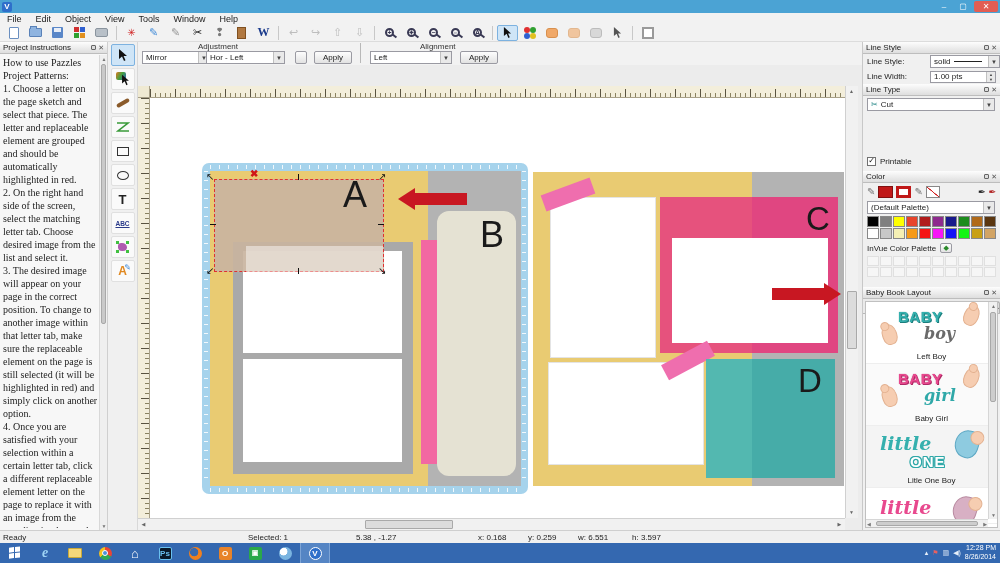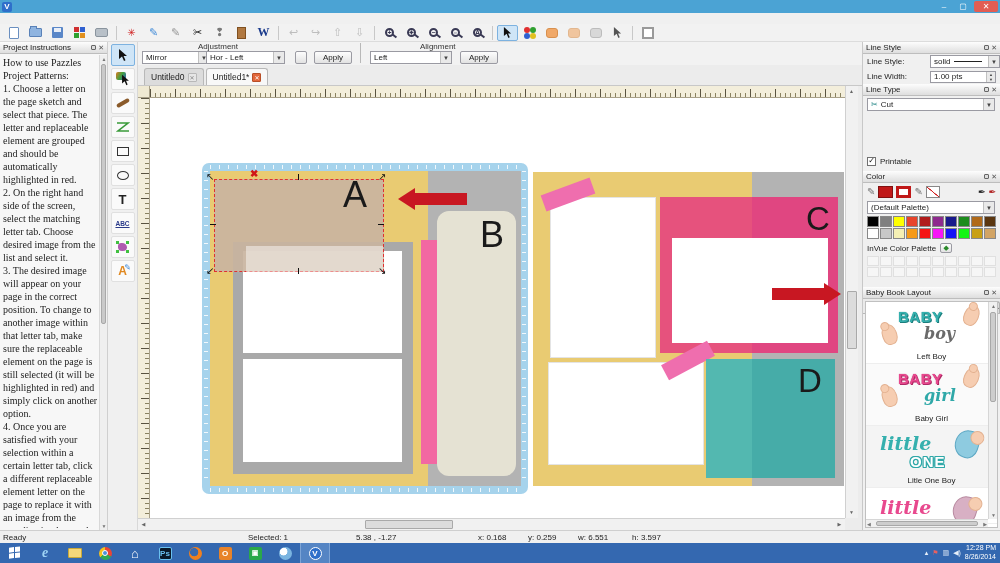--- a/index.html
+++ b/index.html
@@ -148,20 +148,29 @@
 
   <div class="titlebar">
     <div class="vlogo">V</div>
     <div class="win-controls">
       <div class="win-btn">–</div>
       <div class="win-btn">▢</div>
       <div class="win-btn close">✕</div>
     </div>
   </div>
 
+  <div class="menubar">
+      <span class="menu-item">File</span>
+      <span class="menu-item">Edit</span>
+      <span class="menu-item">Object</span>
+      <span class="menu-item">View</span>
+      <span class="menu-item">Tools</span>
+      <span class="menu-item">Window</span>
+      <span class="menu-item">Help</span>
+    </div>
 
   <div class="toolbar">
     <div class="tbtn">
         <div class="i-page"></div>
       </div>
     <div class="tbtn">
         <div class="i-folder"></div>
       </div>
     <div class="tbtn">
         <div class="i-save"></div>
@@ -351,30 +360,20 @@
     </div>
     <div class="ltbtn">
       <div style="position:relative">
         <span style="font-size:12px;font-weight:bold;color:#e08820">A</span>
         <span style="position:absolute;right:-4px;top:-1px;font-size:8px;color:#4a90d9">✎</span>
       </div>
     </div>
   </div>
 
   <div class="canvas-area">
-    <div class="doc-tabs">
-      <div class="doc-tab">
-        <span>Untitled0</span>
-        <span class="tab-close gray">✕</span>
-      </div>
-      <div class="doc-tab active">
-        <span>Untitled1*</span>
-        <span class="tab-close red">✕</span>
-      </div>
-    </div>
     <div class="ruler-corner"></div>
     <div class="ruler-h">
         <div class="t1"></div>
         <div class="t2"></div>
       </div>
     <div class="ruler-v">
         <div class="t1"></div>
         <div class="t2"></div>
       </div>
 

